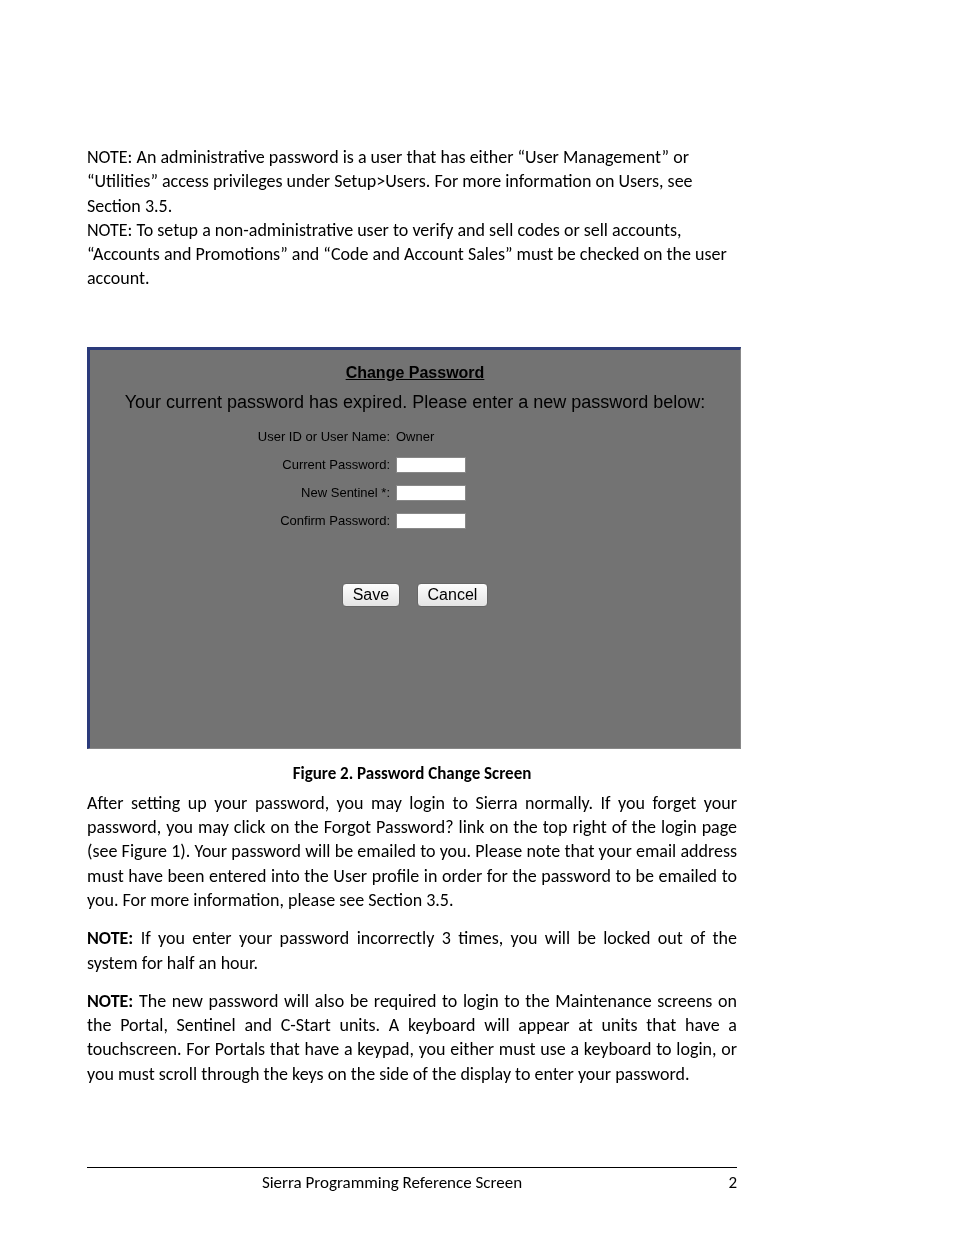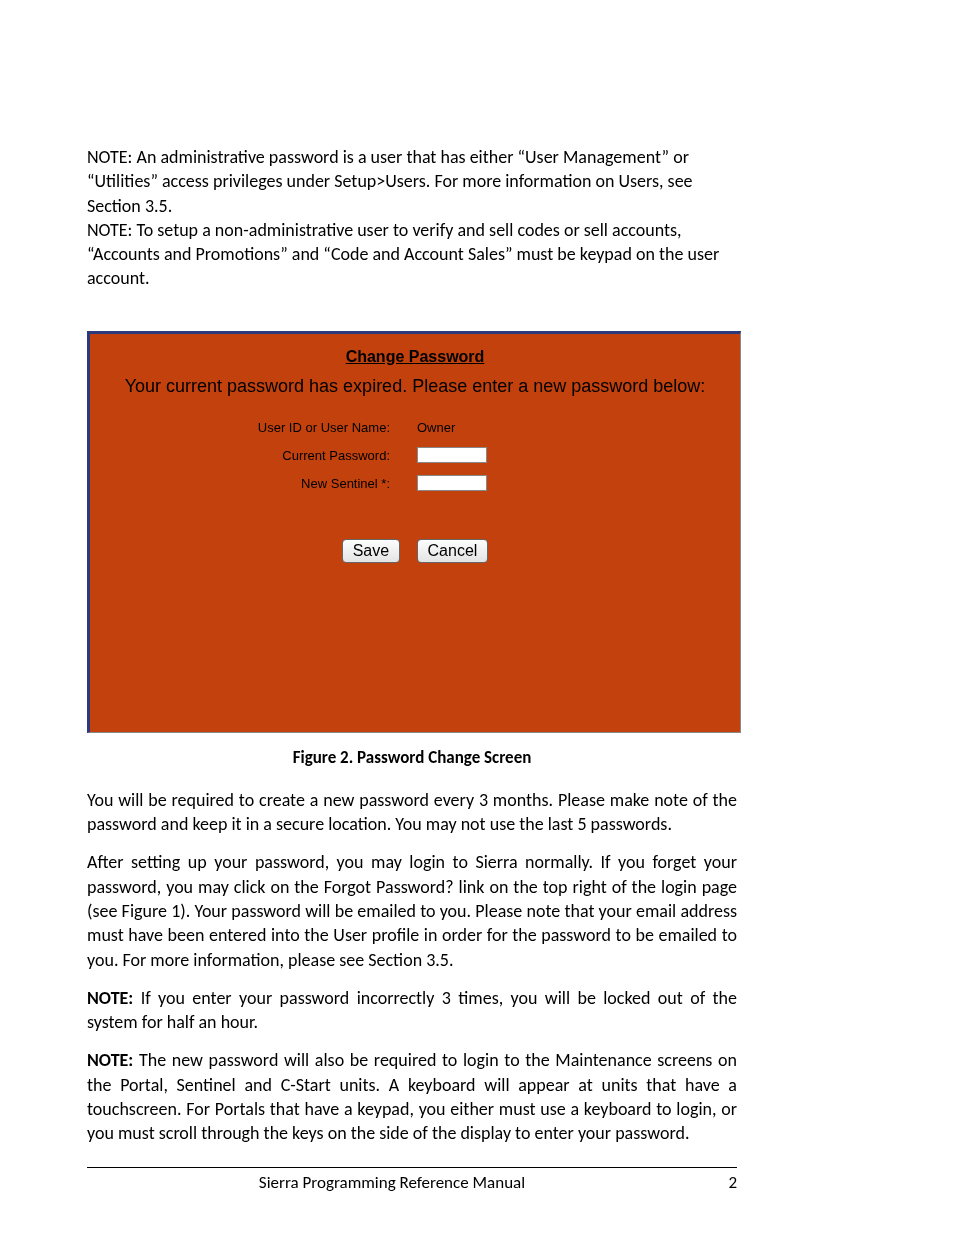--- a/index.html
+++ b/index.html
@@ -21,28 +21,28 @@
     line-height: 1.35;
     margin: 0 0 14px 0;
   }
   .body-text.justify {
     text-align: justify;
   }
   .no-bottom {
     margin-bottom: 0;
   }
   .figure-frame {
-    margin: 40px auto 10px auto;
+    margin: 56px auto 10px auto;
     width: 650px;
     height: 398px;
     border-top: 3px solid #2a3a7a;
     border-left: 3px solid #2a3a7a;
     border-right: 1px solid #888;
     border-bottom: 1px solid #888;
-    background: #c2410c;
+    background: #737373;
     position: relative;
     font-family: Arial, Helvetica, sans-serif;
     color: #000;
   }
   .cp-title {
     text-align: center;
     font-weight: bold;
     font-size: 16px;
     text-decoration: underline;
     padding-top: 14px;
@@ -50,24 +50,23 @@
   .cp-msg {
     text-align: center;
     font-size: 18px;
     margin-top: 10px;
   }
   .cp-form {
     margin-top: 10px;
   }
   .cp-row {
     display: flex;
-    align-items: flex-end;
+    align-items: center;
     height: 28px;
     font-size: 13px;
-    gap: 21px;
   }
   .cp-label {
     width: 300px;
     text-align: right;
     padding-right: 6px;
   }
   .cp-value {
     display: flex;
     align-items: center;
   }
@@ -99,21 +98,21 @@
     border: 1px solid #666;
     border-radius: 4px;
     background: linear-gradient(#fdfdfd, #e4e4e4);
     margin: 0 6px;
     cursor: pointer;
   }
   .figure-caption {
     text-align: center;
     font-weight: bold;
     font-size: 17px;
-    margin: 14px 0 20px 0;
+    margin: 14px 0 7px 0;
   }
   .note-strong {
     font-weight: bold;
   }
   .footer {
     position: absolute;
     left: 87px;
     right: 87px;
     bottom: 42px;
     border-top: 1px solid #000;
@@ -131,21 +130,21 @@
     width: 40px;
     text-align: right;
   }
 </style>
 </head>
 <body>
 
 <div class="page">
 
   <p class="body-text no-bottom">NOTE: An administrative password is a user that has either “User Management” or “Utilities” access privileges under Setup&gt;Users. For more information on Users, see Section 3.5.</p>
-  <p class="body-text">NOTE: To setup a non-administrative user to verify and sell codes or sell accounts, “Accounts and Promotions” and “Code and Account Sales” must be keypad on the user account.</p>
+  <p class="body-text">NOTE: To setup a non-administrative user to verify and sell codes or sell accounts, “Accounts and Promotions” and “Code and Account Sales” must be checked on the user account.</p>
 
   <div class="figure-frame">
     <div class="cp-title">Change Password</div>
     <div class="cp-msg">Your current password has expired. Please enter a new password below:</div>
 
     <div class="cp-form">
 
       <div class="cp-row">
         <div class="cp-label">User ID or User Name:</div>
         <div class="cp-value">Owner</div>
@@ -158,42 +157,47 @@
         </div>
       </div>
 
       <div class="cp-row">
         <div class="cp-label">New Sentinel *:</div>
         <div class="cp-value">
           <input class="cp-input" type="password" style="">
         </div>
       </div>
 
+      <div class="cp-row">
+        <div class="cp-label">Confirm Password:</div>
+        <div class="cp-value">
+          <input class="cp-input" type="password" style="">
+        </div>
+      </div>
 
     </div>
 
     <div class="cp-buttons">
       <button class="cp-btn">Save</button>
       <button class="cp-btn">Cancel</button>
     </div>
   </div>
 
   <div class="figure-caption">Figure 2. Password Change Screen</div>
 
-  <p class="body-text justify">You will be required to create a new password every 3 months. Please make note of the password and keep it in a secure location. You may not use the last 5 passwords.</p>
   <p class="body-text justify">After setting up your password, you may login to Sierra normally. If you forget your password, you may click on the Forgot Password? link on the top right of the login page (see Figure 1). Your password will be emailed to you. Please note that your email address must have been entered into the User profile in order for the password to be emailed to you. For more information, please see Section 3.5.</p>
 
   <p class="body-text justify">
     <span class="note-strong">NOTE:</span><span> If you enter your password incorrectly 3 times, you will be locked out of the system for half an hour.</span>
   </p>
 
   <p class="body-text justify">
     <span class="note-strong">NOTE:</span><span> The new password will also be required to login to the Maintenance screens on the Portal, Sentinel and C-Start units. A keyboard will appear at units that have a touchscreen. For Portals that have a keypad, you either must use a keyboard to login, or you must scroll through the keys on the side of the display to enter your password.</span>
   </p>
 
   <div class="footer">
     <div class="footer-inner">
-      <div class="footer-title">Sierra Programming Reference Manual</div>
+      <div class="footer-title">Sierra Programming Reference Screen</div>
       <div class="footer-page">2</div>
     </div>
   </div>
 
 </div>
 
 </body></html>

